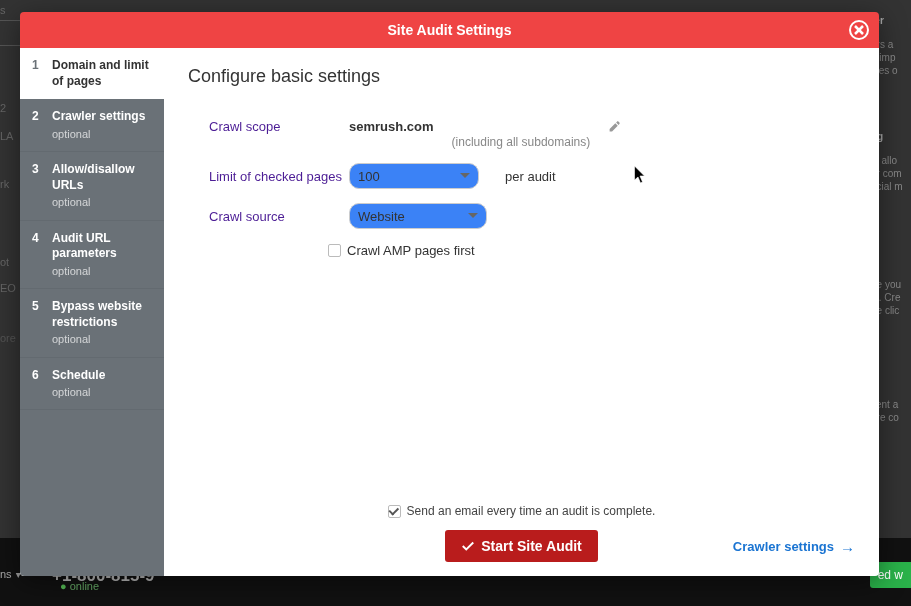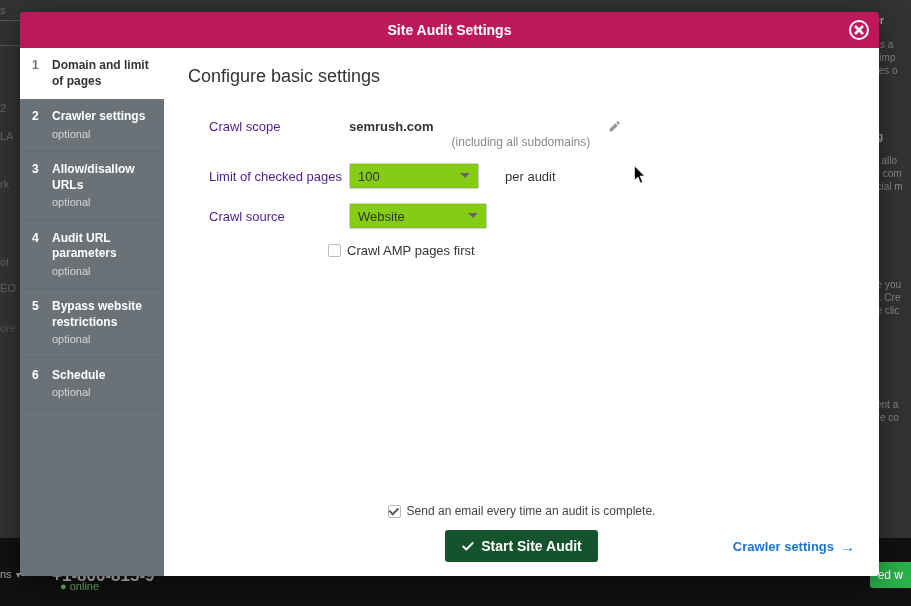--- a/index.html
+++ b/index.html
@@ -85,21 +85,21 @@
     top: 12px;
     right: 32px;
     bottom: 30px;
     background: transparent;
     display: flex;
     flex-direction: column;
     border-radius: 4px;
     box-shadow: 0 6px 28px rgba(0,0,0,0.45);
   }
   .modal-header {
-    background: #be185d;
+    background: #ef4444;
     color: #fff;
     text-align: center;
     font-weight: 600;
     font-size: 14px;
     padding: 10px 0;
     border-radius: 4px 4px 0 0;
     position: relative;
   }
   .close-btn {
     position: absolute;
@@ -195,25 +195,25 @@
   }
   .pencil {
     color:#999;
     cursor:pointer;
     display:inline-flex;
   }
   .pencil svg { width:13px; height:13px; fill:#999; }
 
   .select {
     border:1px solid #ccc;
-    border-radius:2px;
+    border-radius:10px;
     height:26px;
     padding: 0 24px 0 8px;
     font-size:13px;
-    background:#84cc16;
+    background:#3b82f6;
     position:relative;
     display:flex;
     align-items:center;
     cursor:pointer;
     min-width:130px;
   }
   .select::after {
     content:"";
     position:absolute;
     right:8px;
@@ -261,21 +261,21 @@
     justify-content:center;
     gap:6px;
     font-size:12px;
     color:#444;
     margin-bottom:12px;
   }
   .start-btn {
     display:inline-flex;
     align-items:center;
     gap:6px;
-    background:#14532d;
+    background:#b91c1c;
     color:#fff;
     border:none;
     border-radius:3px;
     padding: 8px 16px;
     font-size:14px;
     font-weight:600;
     cursor:pointer;
   }
   .start-btn .tick {
     width:14px;height:14px;
@@ -307,21 +307,21 @@
 
 <div class="bg">
   <div class="bg-left-box"></div>
   <span class="bg-left-label" style="top:4px;">s</span>
   <span class="bg-left-label" style="top:102px;">2</span>
   <span class="bg-left-label" style="top:130px;">LA</span>
   <span class="bg-left-label" style="top:178px;">rk</span>
   <span class="bg-left-label" style="top:228px;padding-left:48px;">als</span>
   <span class="bg-left-label" style="top:256px;">ot</span>
   <span class="bg-left-label" style="top:282px;">EO</span>
-  <span class="bg-left-label" style="top:322px;color:#555;">ore</span>
+  <span class="bg-left-label" style="top:332px;color:#555;">ore</span>
 
   <span class="bg-right-text" style="top:14px;font-weight:600;color:#aaa;">ter</span>
   <span class="bg-right-text" style="top:38px;">ers a</span>
   <span class="bg-right-text" style="top:51px;">o imp</span>
   <span class="bg-right-text" style="top:64px;">iges o</span>
   <span class="bg-right-text" style="top:130px;font-weight:600;color:#aaa;">ng</span>
   <span class="bg-right-text" style="top:154px;">ol allo</span>
   <span class="bg-right-text" style="top:167px;">ur com</span>
   <span class="bg-right-text" style="top:180px;">ocial m</span>
   <span class="bg-right-text" style="top:278px;">ge you</span>

